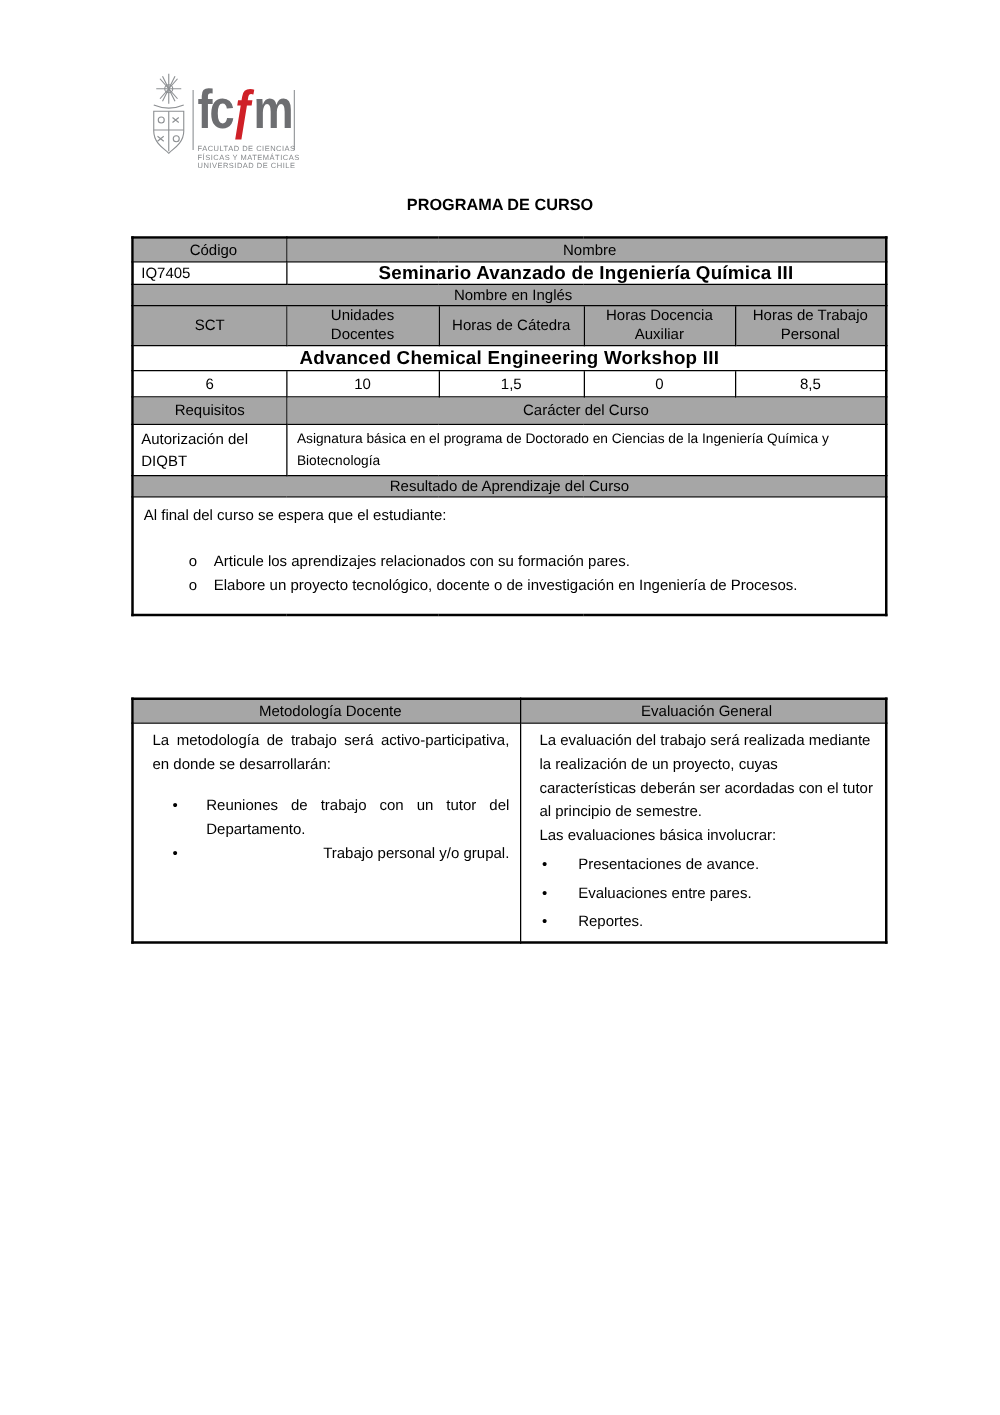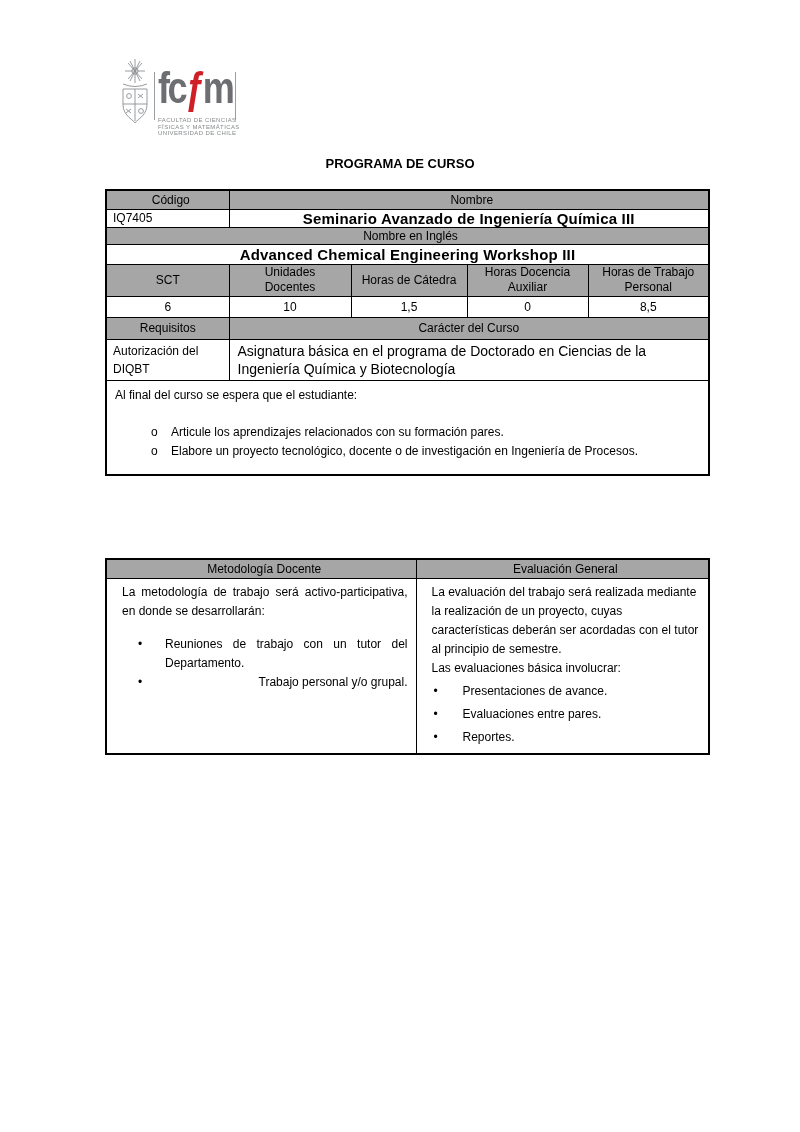--- a/index.html
+++ b/index.html
@@ -30,21 +30,21 @@
   .t2 { position:absolute; left:105px; top:548px; width:603px; border:2px solid #000; }
   .gray { background:#a6a6a6; }
   .lbl { padding-left:6px; text-align:center; }
   .ctr { text-align:center; }
   .val { text-align:left; padding-left:6px; }
   .bold-title { font-weight:bold; font-size:15px; text-align:center; letter-spacing:.2px; }
   .hwrap { margin:0 auto; line-height:15px; text-align:center; }
   .w1 { max-width:72px; }
   .w3 { max-width:104px; }
   .w4 { max-width:108px; }
-  .small-txt { font-size:14px; line-height:18px; padding:1px 8px; vertical-align:middle; }
+  .small-txt { font-size:11px; line-height:18px; padding:1px 8px; vertical-align:middle; }
   .two-line { line-height:18px; padding:2px 6px; vertical-align:middle; }
   .content-cell { vertical-align:top; padding:5px 8px; line-height:19px; }
   .blt { display:flex; align-items:flex-start; }
   .blt .m { flex:0 0 20px; margin-left:36px; }
   .blt .t { flex:1; }
   .o-list { margin-top:18px; }
 
   
   .t2 td { vertical-align:top; }
   .t2 .hdr { vertical-align:middle; height:19px; }
@@ -108,54 +108,57 @@
       <td class="gray lbl">Código</td>
       <td class="gray lbl" colspan="4">Nombre</td>
     </tr>
     <tr style="height:18px">
       <td class="val">IQ7405</td>
       <td class="bold-title" colspan="4">Seminario Avanzado de Ingeniería Química III</td>
     </tr>
     <tr style="height:17px">
       <td class="gray lbl" colspan="5">Nombre en Inglés</td>
     </tr>
+    <tr style="height:32px">
+      <td class="gray ctr">
+            <div class="hwrap">SCT</div>
+          </td>
+      <td class="gray ctr">
+            <div class="hwrap w1">Unidades Docentes</div>
+          </td>
+      <td class="gray ctr">
+            <div class="hwrap">Horas de Cátedra</div>
+          </td>
+      <td class="gray ctr">
+            <div class="hwrap w3">Horas Docencia Auxiliar</div>
+          </td>
+      <td class="gray ctr">
+            <div class="hwrap w4">Horas de Trabajo Personal</div>
+          </td>
+    </tr>
     <tr style="height:20px">
       <td class="bold-title" colspan="5">Advanced Chemical Engineering Workshop III</td>
-    </tr>
-    <tr style="height:32px">
-      <td class="gray ctr">
-            <div class="hwrap">SCT</div>
-          </td>
-      <td class="gray ctr">
-            <div class="hwrap w1">Unidades Docentes</div>
-          </td>
-      <td class="gray ctr">
-            <div class="hwrap">Horas de Cátedra</div>
-          </td>
-      <td class="gray ctr">
-            <div class="hwrap w3">Horas Docencia Auxiliar</div>
-          </td>
-      <td class="gray ctr">
-            <div class="hwrap w4">Horas de Trabajo Personal</div>
-          </td>
     </tr>
     <tr style="height:21px">
       <td class="ctr">6</td>
       <td class="ctr">10</td>
       <td class="ctr">1,5</td>
       <td class="ctr">0</td>
       <td class="ctr">8,5</td>
     </tr>
     <tr style="height:22px">
       <td class="gray ctr">Requisitos</td>
       <td class="gray ctr" colspan="4">Carácter del Curso</td>
     </tr>
     <tr style="height:40px">
       <td class="two-line">Autorización del DIQBT</td>
       <td class="small-txt" colspan="4">Asignatura básica en el programa de Doctorado en Ciencias de la Ingeniería Química y Biotecnología</td>
+    </tr>
+    <tr style="height:17px">
+      <td class="gray ctr" colspan="5">Resultado de Aprendizaje del Curso</td>
     </tr>
     <tr style="height:95px">
       <td class="content-cell" colspan="5">
         <div>Al final del curso se espera que el estudiante:</div>
         <div class="o-list">
           <div class="blt">
             <span class="m">o</span>
             <span class="t">Articule los aprendizajes relacionados con su formación pares.</span>
           </div>
           <div class="blt">

